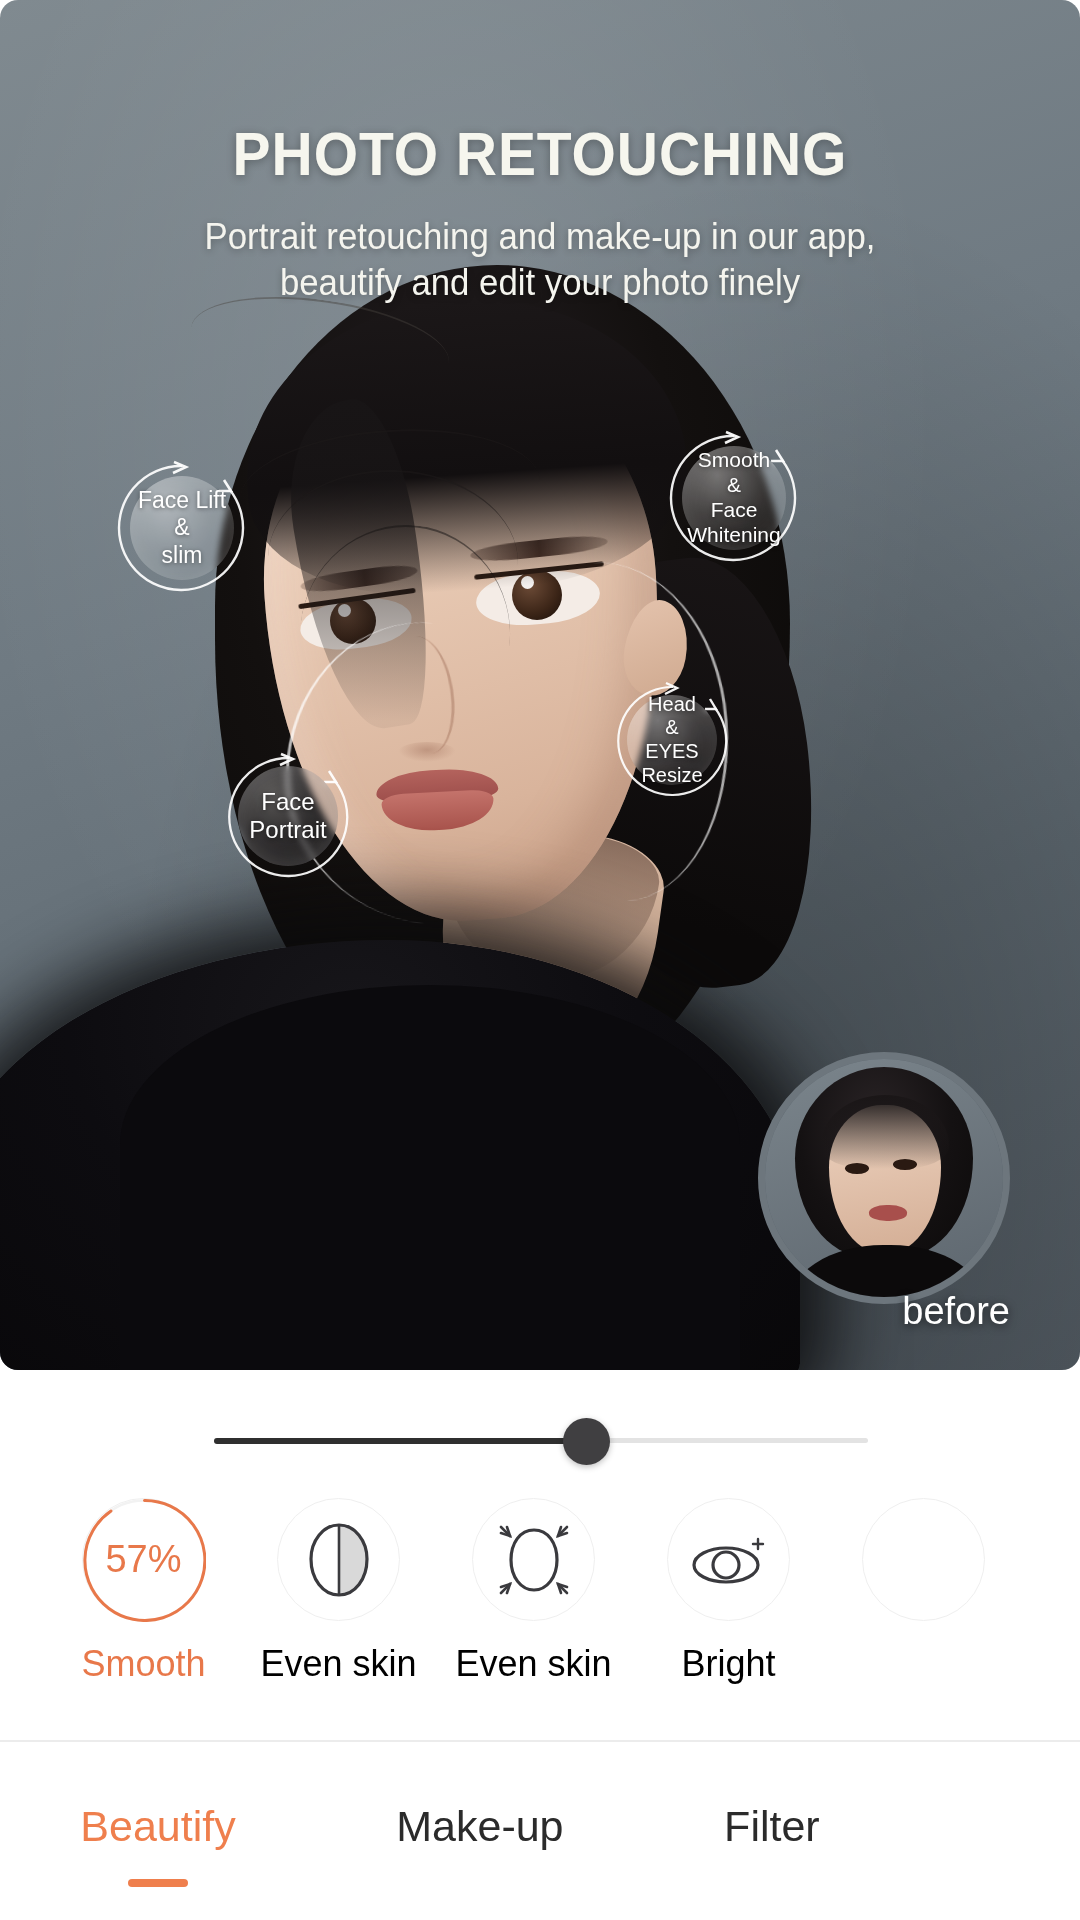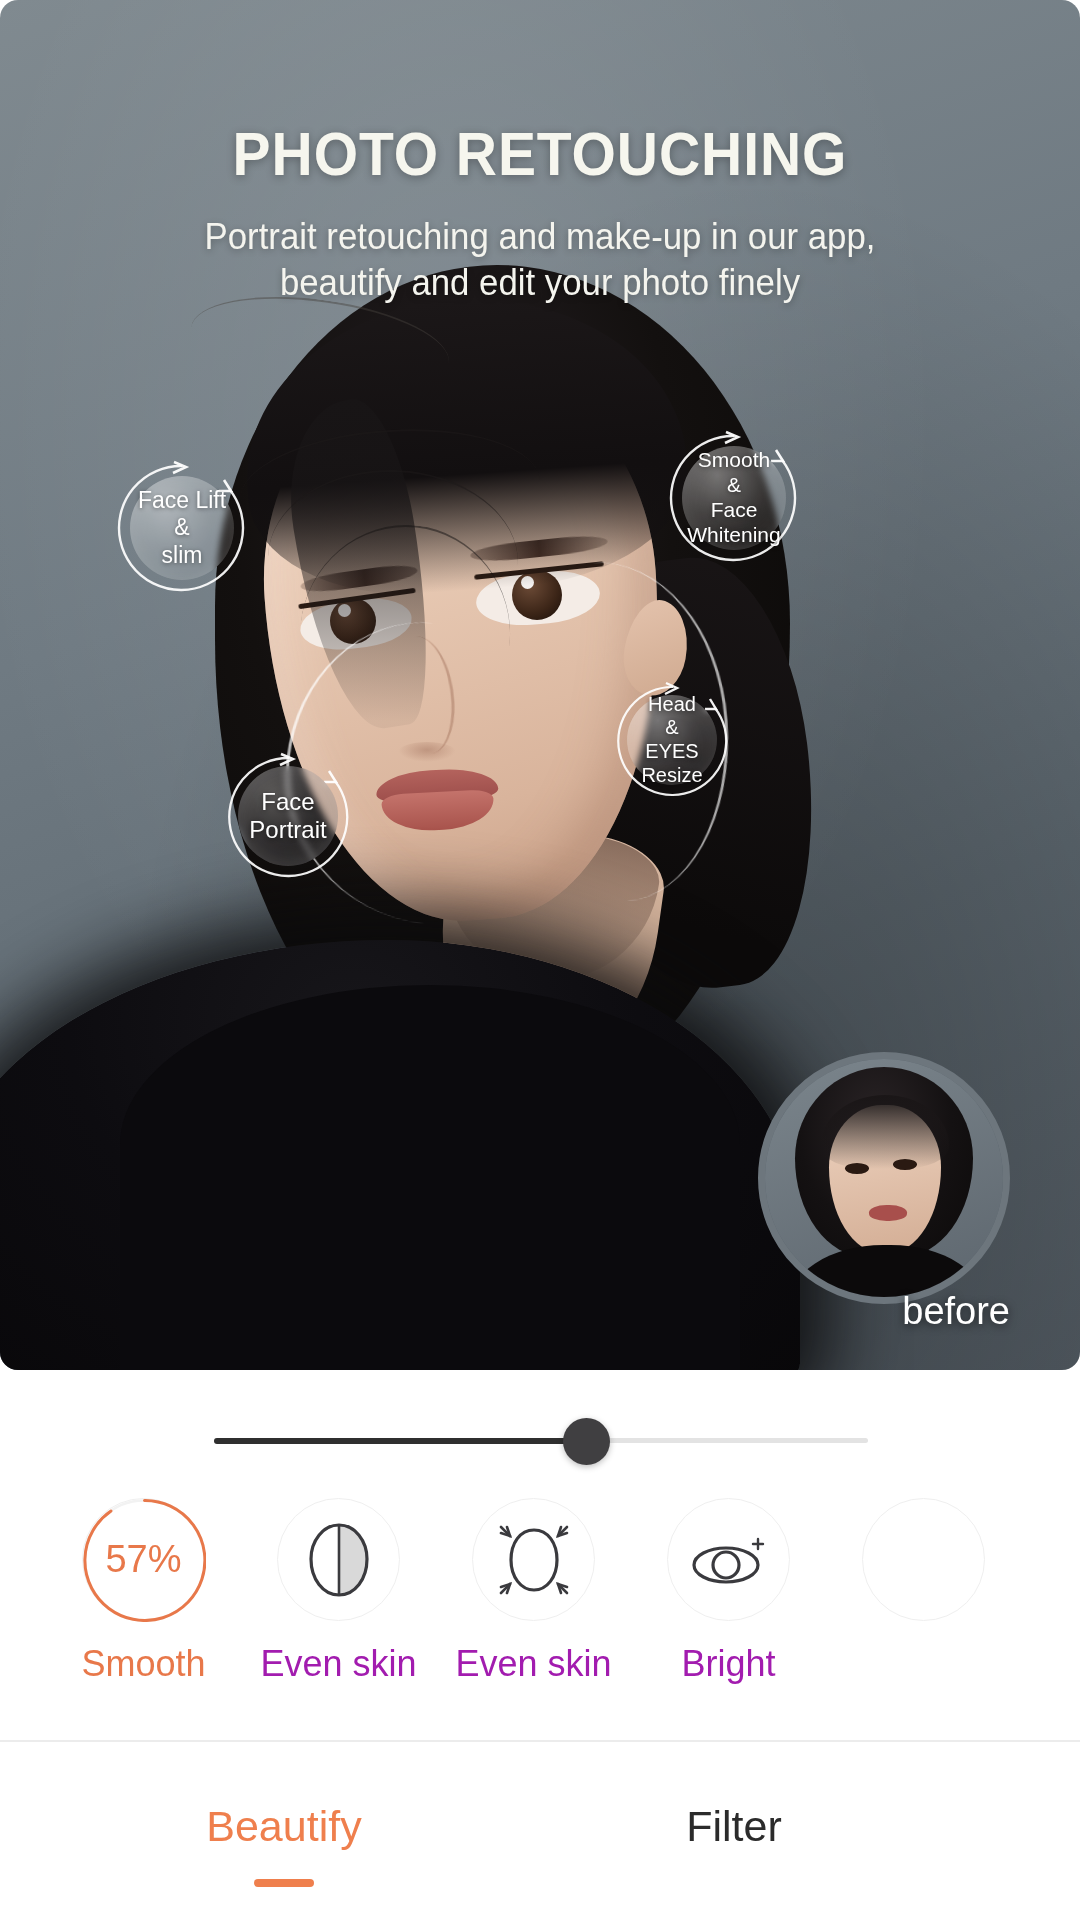--- a/index.html
+++ b/index.html
@@ -189,30 +189,30 @@
   .thumb { position:absolute; left:563px; top:20px; width:47px; height:47px; border-radius:50%;
            background:#403f41; box-shadow:0 2px 6px rgba(0,0,0,.25); }
 
   
   .tools { position:absolute; left:0; top:128px; width:1080px; height:230px;
            display:flex; align-items:flex-start; padding-left:46px; }
   .tool { width:195px; flex:0 0 195px; display:flex; flex-direction:column; align-items:center; }
   .toolIcon { width:123px; height:123px; border-radius:50%; border:1.5px solid #efefef;
               display:flex; align-items:center; justify-content:center; position:relative;
               background:#fff; }
-  .toolLabel { margin-top:22px; font-size:36px; color:#a21caf; white-space:nowrap; }
+  .toolLabel { margin-top:22px; font-size:36px; color:#000000; white-space:nowrap; }
   .tool.active .toolLabel { color:#e8784a; }
   .pctText { font-size:38px; color:#e8784a; position:relative; z-index:2; }
   .ringSvg { position:absolute; left:0; top:0; }
 
   
   .tabDivider { position:absolute; left:0; top:1740px; width:1080px; height:2px; background:#ececec; }
   .tabbar { position:absolute; left:0; top:1742px; width:1080px; height:178px; background:#fff; }
   .tabs { position:absolute; left:0; top:0; width:900px; height:178px;
-          display:flex; align-items:center; justify-content:space-around;margin-left:44px; }
+          display:flex; align-items:center; justify-content:space-around; }
   .tab { position:relative; font-size:43px; color:#2b2b2b; padding-bottom:10px; }
   .tab.active { color:#ef7f4d; }
   .tab.active::after { content:""; position:absolute; left:50%; bottom:-26px; transform:translateX(-50%);
                        width:60px; height:8px; background:#ef7f4d; border-radius:4px; }
   .editBtn { position:absolute; right:0; top:0; width:184px; height:178px;
              background:linear-gradient(135deg,#f3a07a 0%,#ee8c55 45%,#ef8f4f 100%);
              display:flex; flex-direction:column; align-items:center; justify-content:center; }
   .editLabel { color:#fff; font-size:36px; margin-top:12px; }
 </style>
 </head>
@@ -423,17 +423,18 @@
 
       </div>
 
     </div>
   </div>
 
   <div class="tabDivider"></div>
   <div class="tabbar">
     <div class="tabs">
       <div class="tab active">Beautify</div>
+      <div class="tab">Make-up</div>
       <div class="tab">Filter</div>
     </div>
   </div>
 
 </div>
 
 </body></html>

